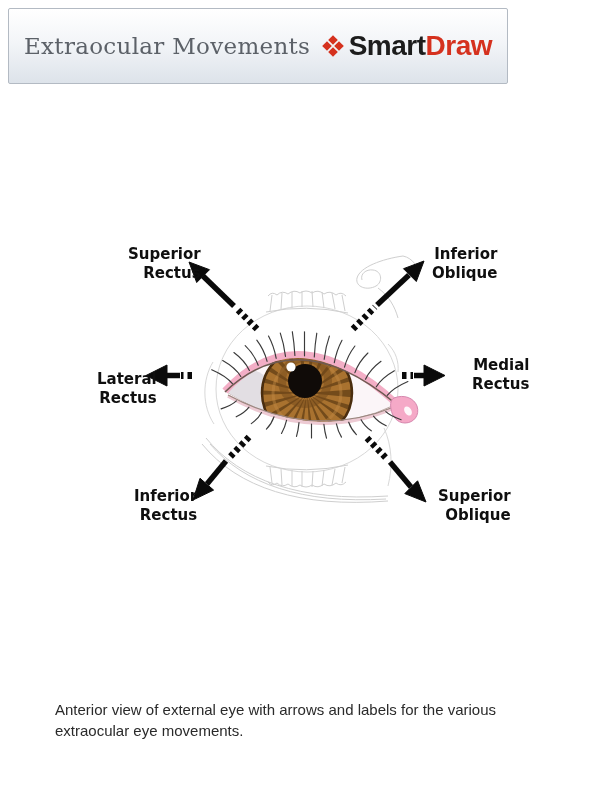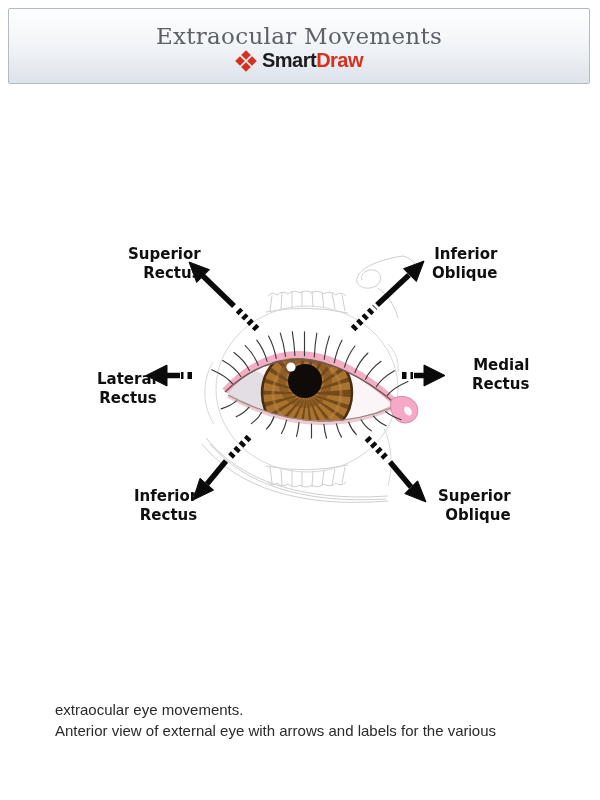--- a/index.html
+++ b/index.html
@@ -1,25 +1,25 @@
 <!DOCTYPE html>
 <html><head>
 <meta charset="utf-8">
 <style>
   html,body{margin:0;padding:0;background:#fff;}
   .page{position:relative;width:600px;height:800px;background:#ffffff;overflow:hidden;
         font-family:"Liberation Sans",sans-serif;}
   
-  .header{position:absolute;left:8px;top:8px;width:582px;height:76px;box-sizing:border-box;
+  .header{position:absolute;left:8px;top:8px;width:500px;height:76px;box-sizing:border-box;
           border:1px solid #b3bac3;border-radius:2px;
           background:linear-gradient(180deg,#ffffff 0%,#f3f5f8 45%,#dde3ea 100%);
-          display:flex;align-items:center;justify-content:space-between;padding:14px 15px;flex-direction:column;}
+          display:flex;align-items:center;justify-content:space-between;padding:14px 15px;}
   .title{font:23px "DejaVu Serif",serif;color:#5c6168;letter-spacing:.3px;}
   .logo{display:flex;align-items:center;gap:5px;}
-  .logo-text{font-weight:bold;font-size:20px;letter-spacing:-.5px;font-family:"Liberation Sans",sans-serif;}
+  .logo-text{font-weight:bold;font-size:28px;letter-spacing:-.5px;font-family:"Liberation Sans",sans-serif;}
   .logo-smart{color:#1c1c1c;}
   .logo-draw{color:#d5311e;}
   
   .lbl{position:absolute;font:bold 15px/19px "DejaVu Sans",sans-serif;color:#0f0f0f;text-align:right;}
   .lbl span{display:block;}
   #lbl-sr{left:128px;top:245px;}
   #lbl-io{left:432px;top:245px;}
   #lbl-lr{left:97px;top:356px;margin-top:14px;}
   #lbl-mr{left:456px;top:356px;margin-left:16px;}
   #lbl-ir{left:134px;top:487px;}
@@ -196,17 +196,17 @@
   <div class="lbl" id="lbl-ir">
     <span>Inferior</span>
     <span>Rectus</span>
   </div>
   <div class="lbl" id="lbl-so">
     <span>Superior</span>
     <span>Oblique</span>
   </div>
 
   <div class="caption">
+    <span>Anterior view of external eye with arrows and labels for the various</span>
     <span>extraocular eye movements.</span>
-    <span>Anterior view of external eye with arrows and labels for the various</span>
   </div>
 
 </div>
 
 </body></html>

